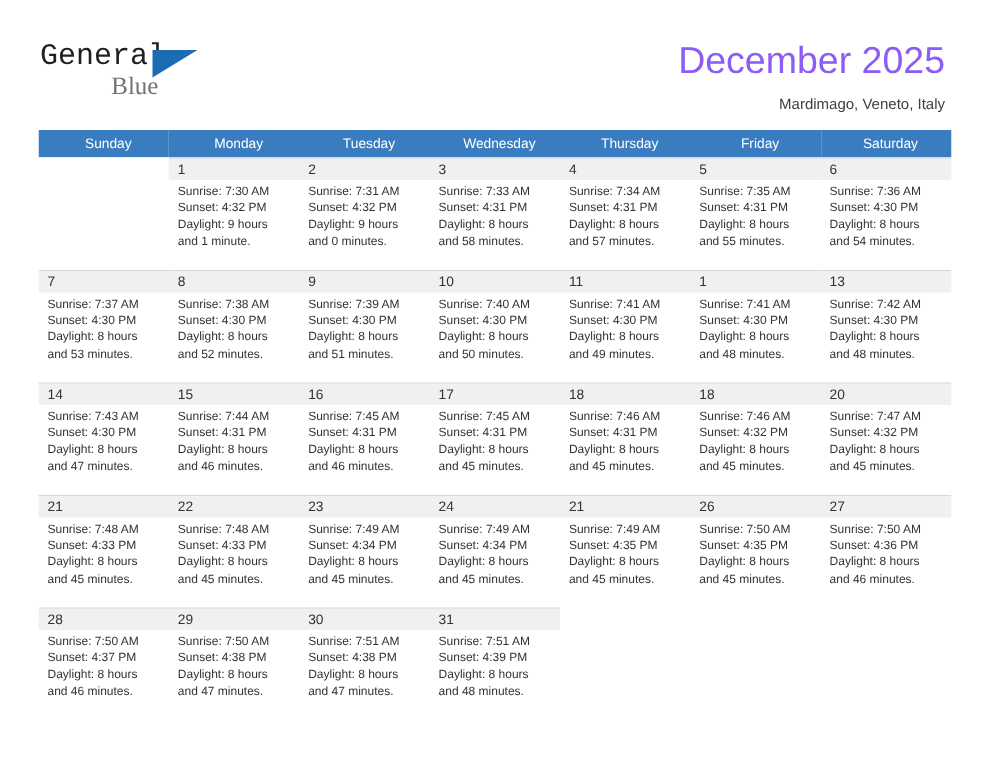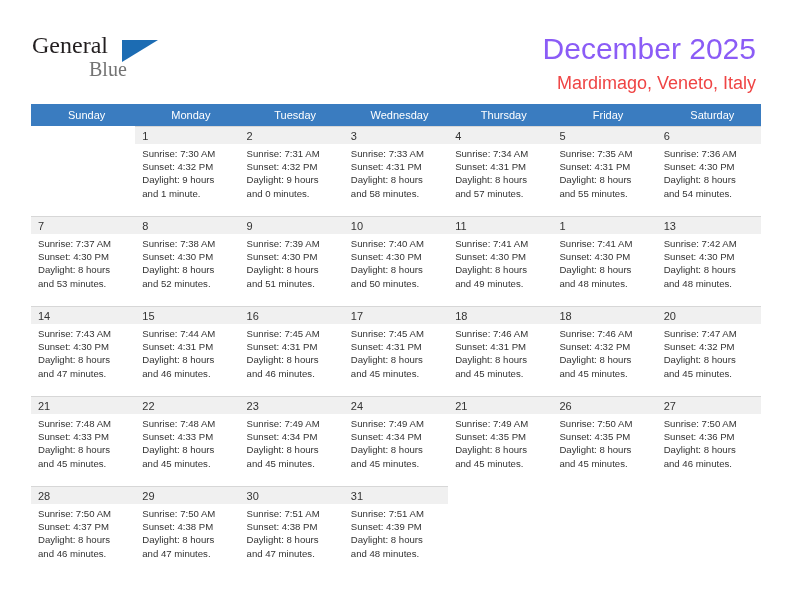--- a/index.html
+++ b/index.html
@@ -36,21 +36,21 @@
     width: 180px;
     height: 56px;
   }
   .logo-general {
     position: absolute;
     left: 0;
     top: 0;
     font-size: 24px;
     letter-spacing: 0px;
     color: #231f20;
-    font-family: Liberation Serif, serif;
+    font-family: Liberation Mono, monospace;
   }
   .logo-triangle {
     position: absolute;
     left: 90px;
     top: 8px;
     width: 0;
     height: 0;
     border-left: 36px solid #1c6cb3;
     border-bottom: 22px solid transparent;
   }
@@ -69,22 +69,22 @@
     text-align: right;
   }
   .cal-title {
     font-size: 30px;
     font-weight: normal;
     color: #8b5cf6;
     line-height: 38px;
     white-space: nowrap;
   }
   .cal-subtitle {
-    font-size: 18px;
-    color: #ef4444;
+    font-size: 12px;
+    color: #404040;
     line-height: 22px;
     margin-top: 4px;
     white-space: nowrap;
   }
 
   
   .calendar {
     position: absolute;
     left: 31px;
     top: 104px;

